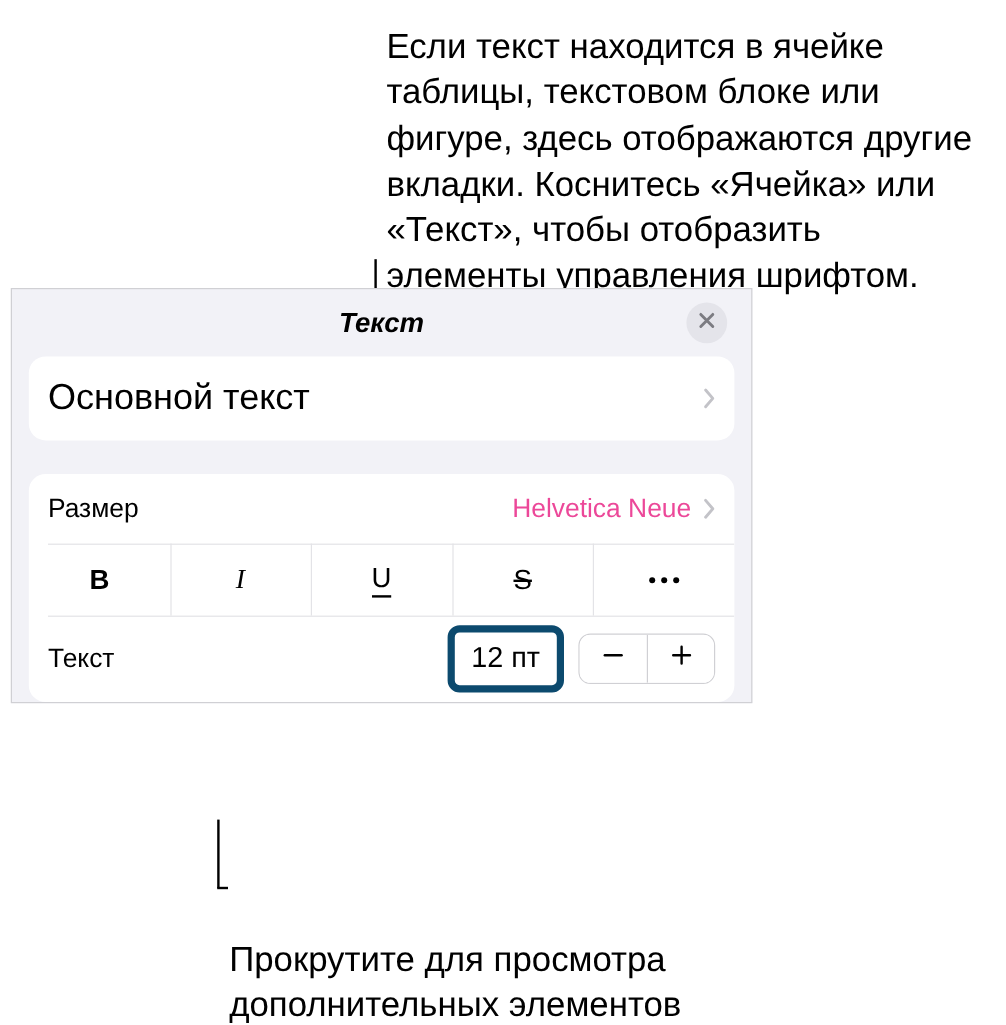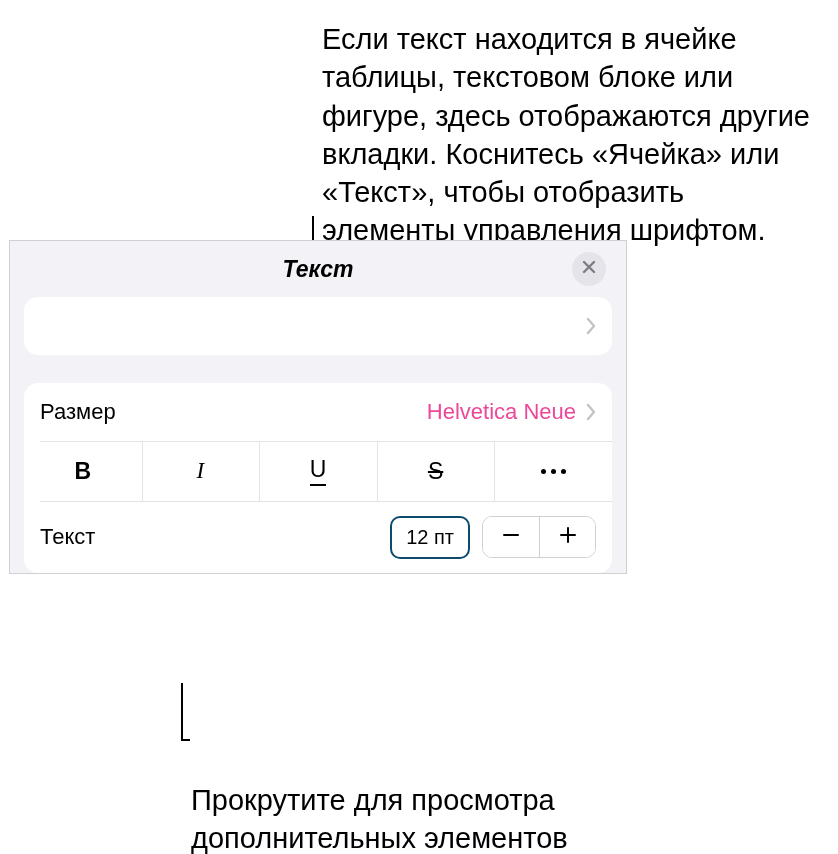--- a/index.html
+++ b/index.html
@@ -141,24 +141,24 @@
     display: flex; align-items: center;
     height: 72px;
     padding: 0 16px;
   }
   .size-label { font-size: 22px; color: #000; }
   .size-controls {
     margin-left: auto;
     display: flex; align-items: center; gap: 12px;
   }
   .size-badge {
-    border: 2px solid #0c4a6e;
+    border: 6px solid #0c4a6e;
     border-radius: 10px;
     padding: 8px 14px;
-    font-size: 20px;
+    font-size: 24px;
   }
   .stepper {
     display: flex;
     border: 1px solid #d0d0d4;
     border-radius: 10px;
     overflow: hidden;
     height: 42px;
   }
   .stepper button {
     width: 56px;
@@ -191,20 +191,21 @@
         <svg viewBox="0 0 14 14">
             <path d="M2 2 L12 12 M12 2 L2 12" stroke="#7c7c82" stroke-width="2.4" stroke-linecap="round" fill="none"></path>
           </svg>
       </span>
     </div>
   </div>
 
 
   <div class="card">
     <div class="row">
+      <div class="style-name">Основной текст</div>
       <span class="chevron" style="margin-left:auto">
         <svg viewBox="0 0 10 18">
             <path d="M2 2 L8 9 L2 16" stroke="#c3c3c8" stroke-width="2.4" stroke-linecap="round" stroke-linejoin="round" fill="none"></path>
           </svg>
       </span>
     </div>
   </div>
 
   <div class="card" style="margin-bottom:0;">
     <div class="row">

